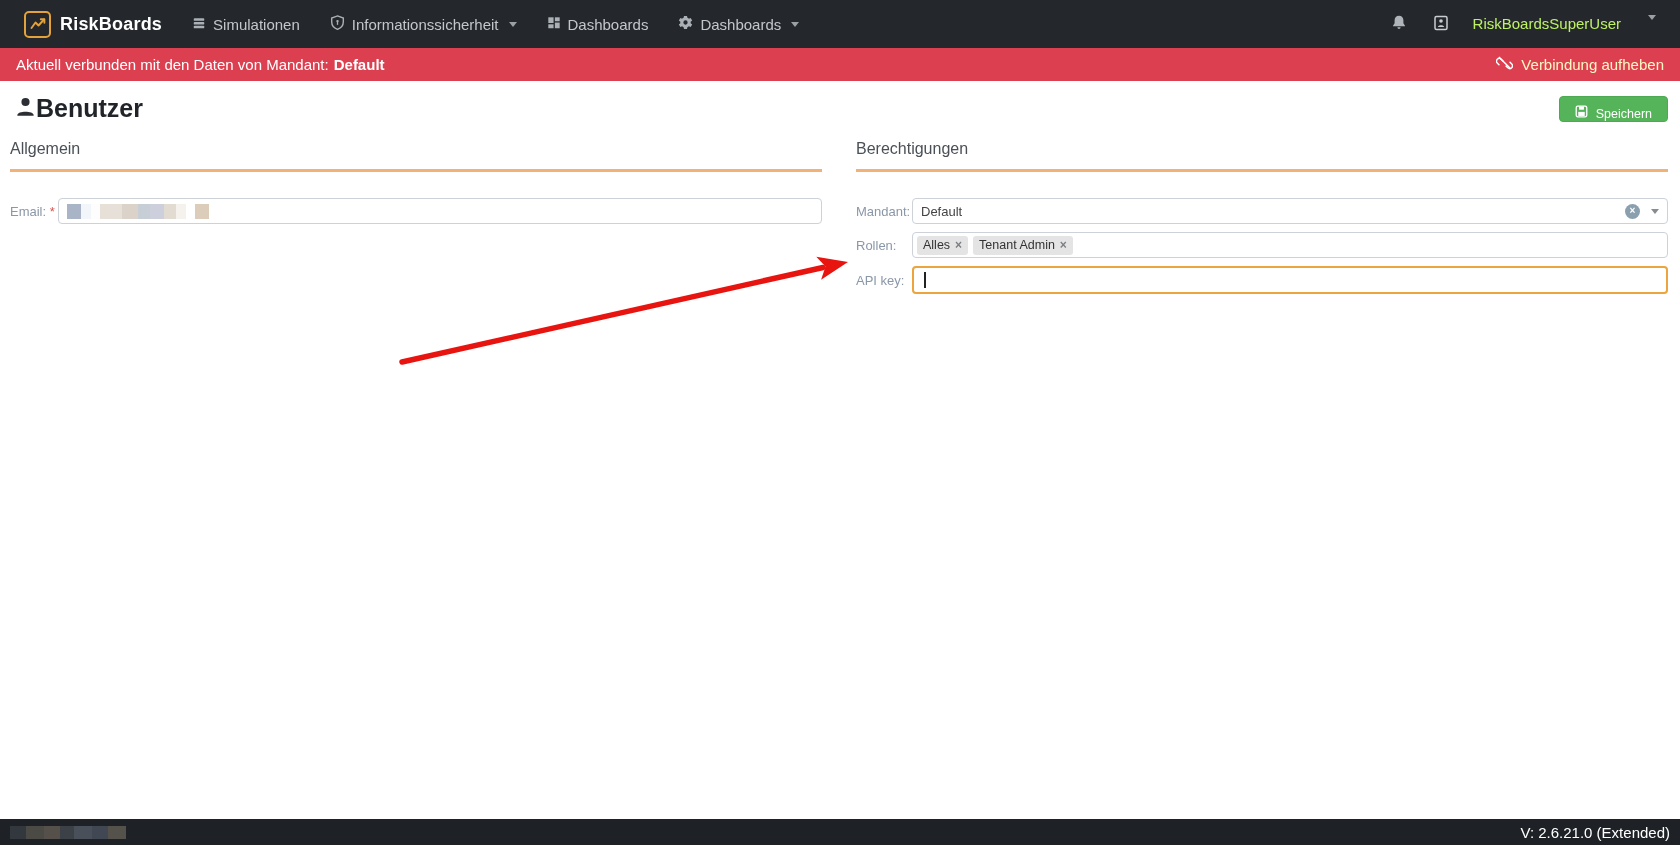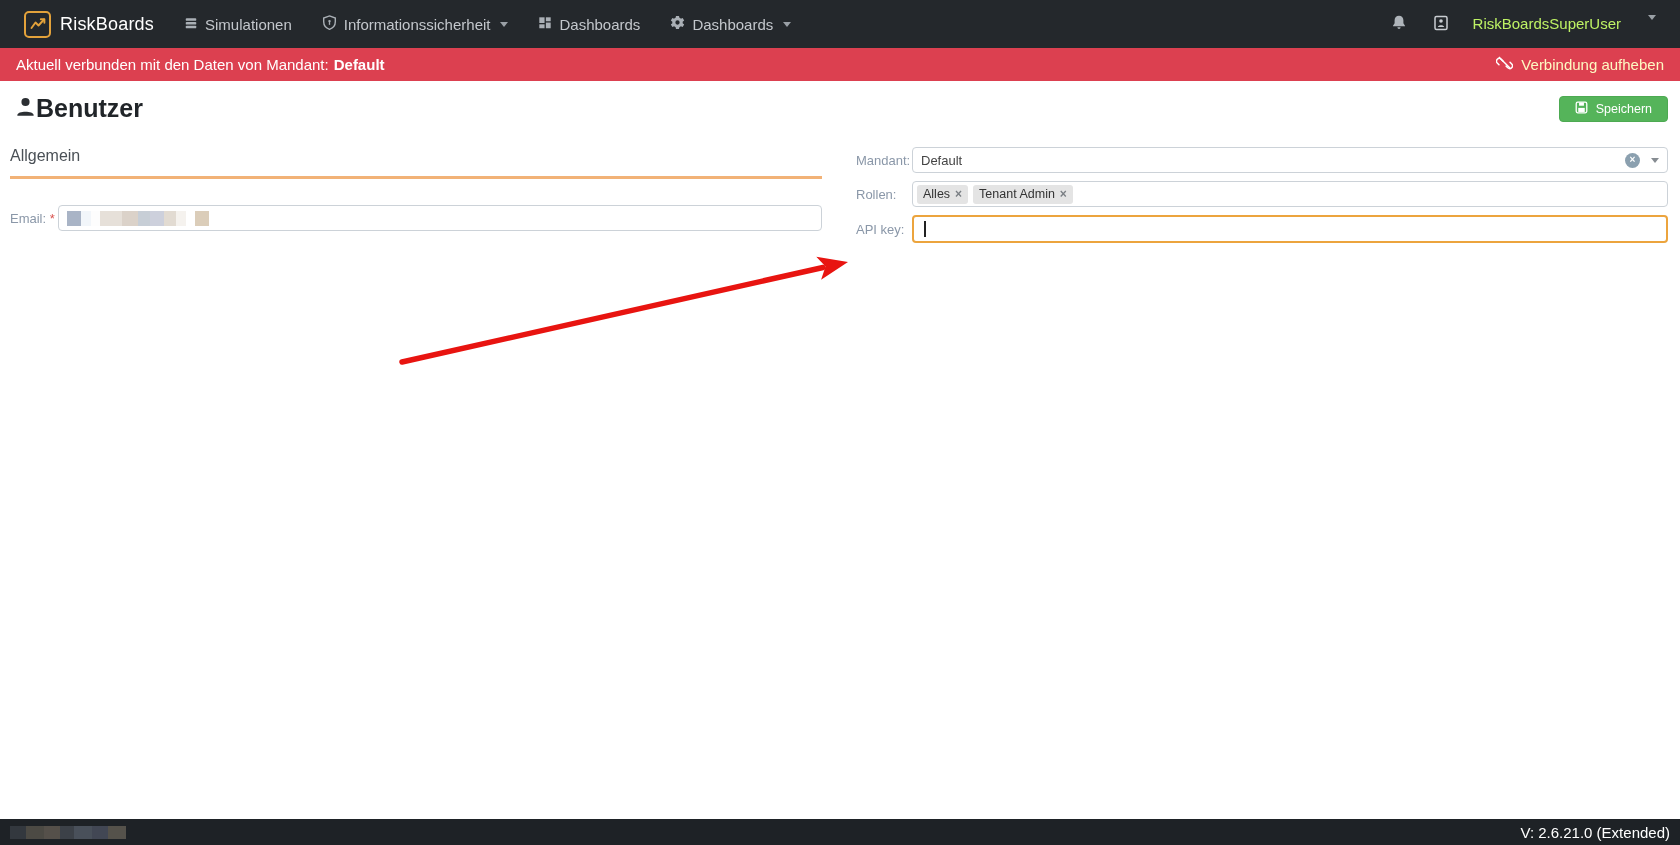--- a/index.html
+++ b/index.html
@@ -11,45 +11,45 @@
   *{box-sizing:border-box;margin:0;padding:0}
   html,body{width:1680px;height:845px;overflow:hidden;background:#fff;
     font-family:"Liberation Sans","DejaVu Sans",sans-serif;position:relative}
 
   
   .navbar{height:48px;background:var(--navbar_bg);display:flex;align-items:center;
     padding:0 24px;color:#c3c7cc}
   .brand{display:flex;align-items:center;gap:9px;cursor:pointer}
   .logo-box{width:27px;height:27px;border:2px solid #e3a23b;border-radius:5px;
     display:flex;align-items:center;justify-content:center}
-  .brand-name{color:#fff;font-size:18px;font-weight:400;letter-spacing:.2px}
+  .brand-name{color:#fff;font-size:18px;font-weight:700;letter-spacing:.2px}
   .nav-items{display:flex;align-items:center;gap:30px;margin-left:30px;flex:1}
   .nav-item{display:flex;align-items:center;gap:7px;font-size:15px;color:#c3c7cc;cursor:pointer}
   .nav-item svg,.nav-right svg{flex:none}
   .caret{width:0;height:0;border-left:4px solid transparent;border-right:4px solid transparent;
     border-top:5px solid #9aa0a6;display:inline-block;margin-left:3px}
   .nav-right{display:flex;align-items:center;gap:26px}
   .user-menu{display:flex;gap:24px;font-size:15px;color:#bef264;cursor:pointer}
 
   
   .banner{height:33px;background:var(--banner_bg);color:#fff;display:flex;
     align-items:center;justify-content:space-between;padding:0 16px;font-size:15px}
   .banner-left{display:flex;align-items:center}
   .banner-left b{margin-left:5px;font-weight:700}
   .banner-action{display:flex;align-items:center;gap:8px;cursor:pointer;color:#fef9c3;text-decoration:none}
 
   
   main{padding:11px 12px 0 10px}
   .title-row{display:flex;align-items:center;justify-content:space-between;margin-top:2px}
   .page-title{display:flex;align-items:center;font-size:25px;font-weight:700;color:#212529;padding-left:5px}
-  .save-btn{display:flex;align-items:center;gap:8px;background:var(--save_green);
+  .save-btn{display:flex;align-items:flex-end;gap:8px;background:var(--save_green);
     border:1px solid #4daa52;color:#fff;font-size:12.5px;border-radius:4px;
     height:26px;padding:0 15px;cursor:pointer;font-family:inherit}
 
-  .columns{display:grid;grid-template-columns:1fr 1fr;column-gap:34px;margin-top:24px}
+  .columns{display:grid;grid-template-columns:1fr 1fr;column-gap:34px;margin-top:17px}
   .sec-head{font-size:16px;font-weight:400;color:#4a5056;padding-bottom:11px;
     border-bottom:3px solid var(--underline_orange);margin-bottom:26px}
   .form-row{display:flex;align-items:center;margin-bottom:8px}
   .form-label{flex:none;font-size:13px;color:var(--label_gray)}
   .col-left .form-label{width:48px}
   .col-right .form-label{width:56px}
   .req{color:#d9534f}
   .input{flex:1;height:26px;border:1px solid var(--input_border);border-radius:4px;
     background:#fff;display:flex;align-items:center;padding:0 8px;font-size:13px;color:#444}
   .redact{display:flex;align-items:center;height:15px}
@@ -215,20 +215,21 @@
               <span style="width:14px;background:#cdd0dc"></span>
               <span style="width:12px;background:#e2dbd2"></span>
               <span style="width:10px;background:#f5f2ee;margin-right:9px"></span>
               <span style="width:14px;background:#dbcdb9"></span>
           </span>
         </div>
       </div>
     </section>
 
     <section class="col col-right">
+      <h2 class="sec-head">Berechtigungen</h2>
       <div class="form-row">
         <label class="form-label">Mandant:</label>
         <div class="input select-box">
           <span>Default</span>
           <span class="select-right">
             <span class="clear-circle">×</span>
             <span class="select-caret"></span>
           </span>
         </div>
       </div>

